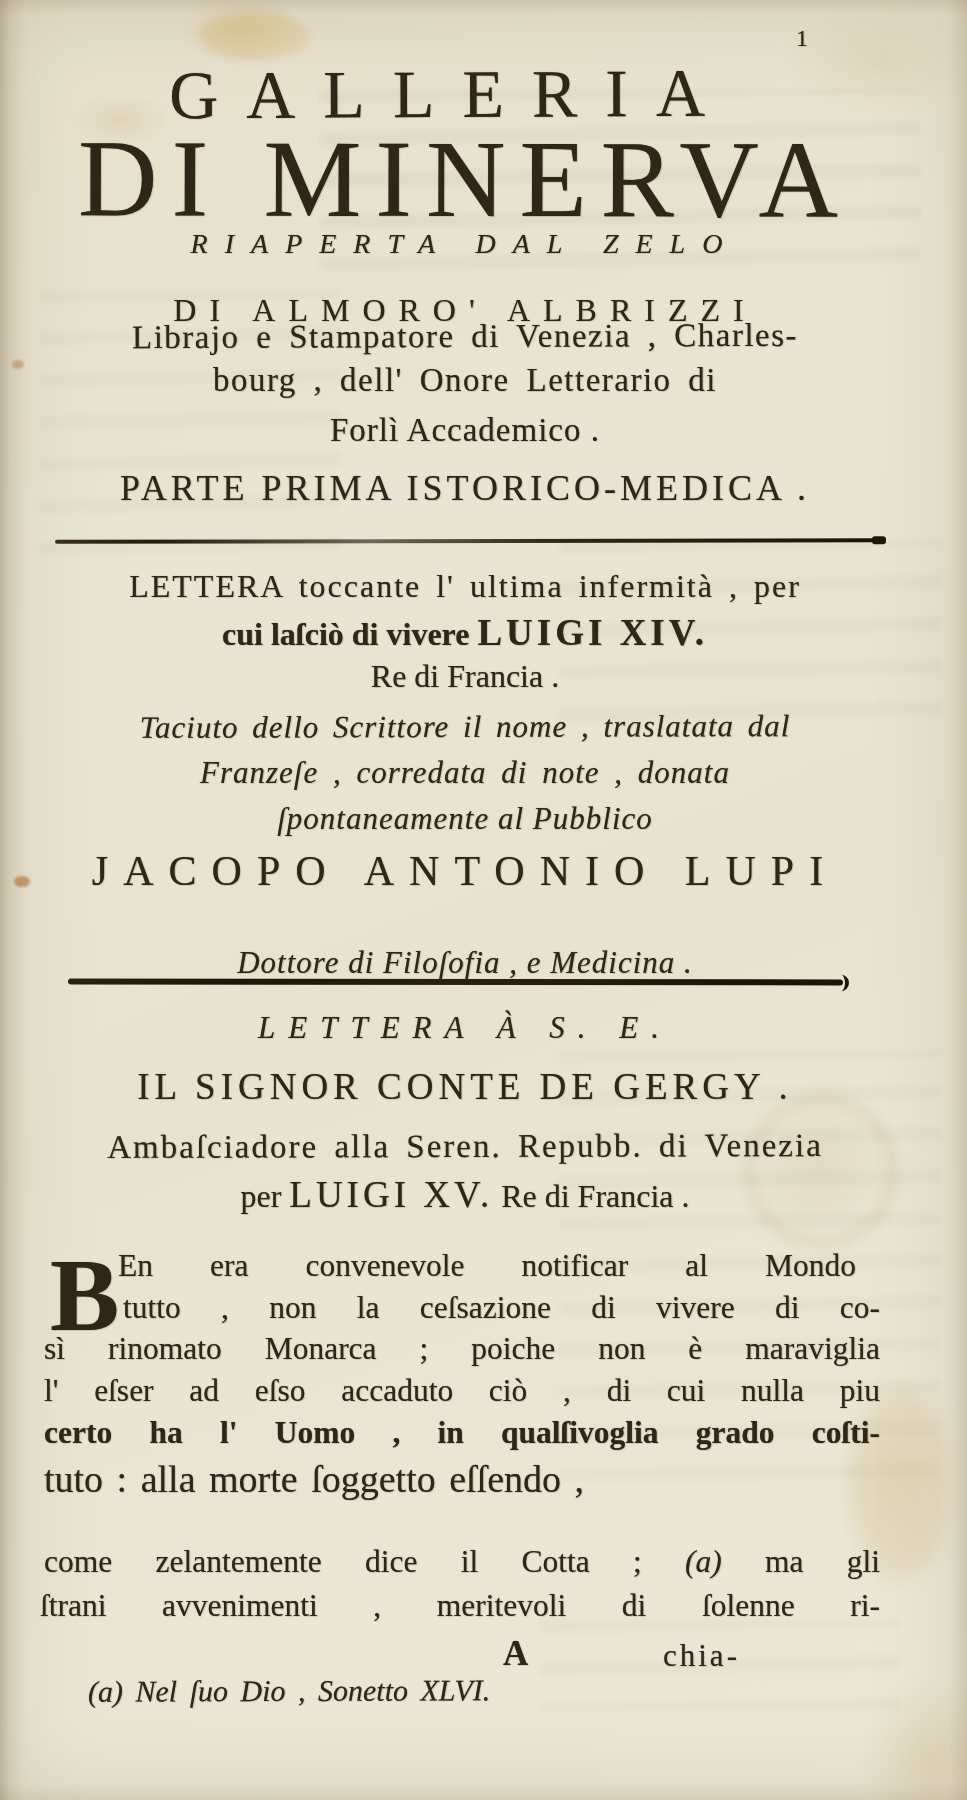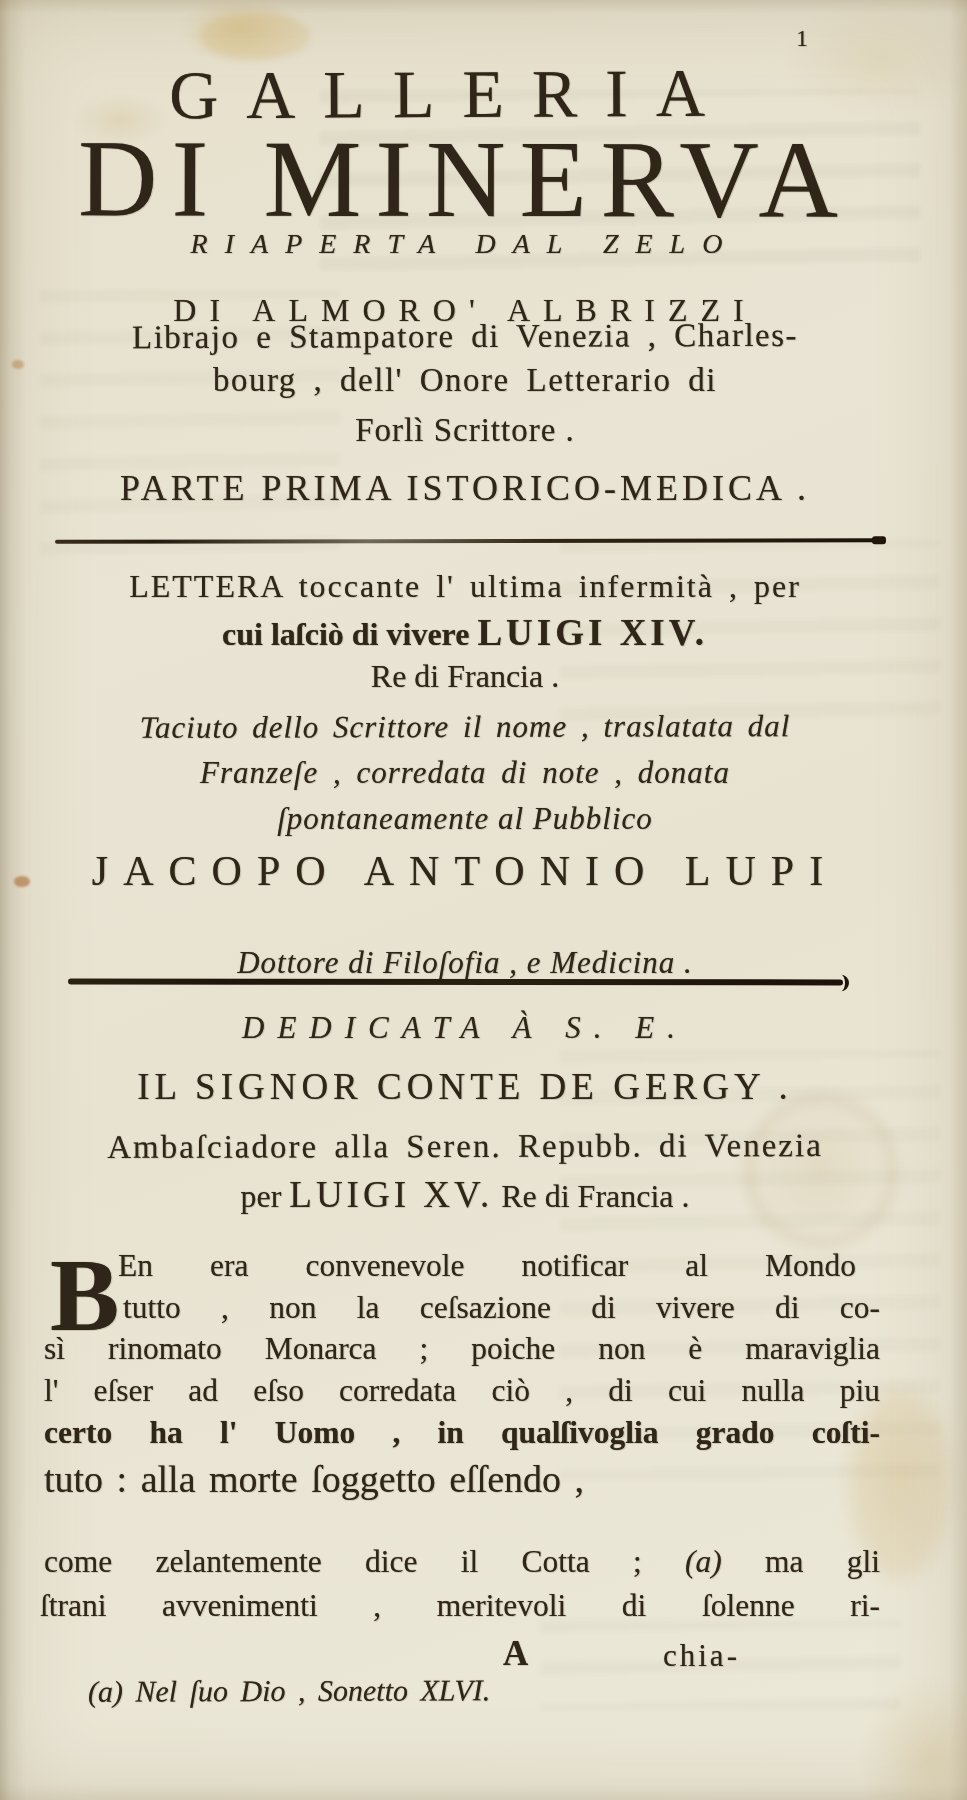--- a/index.html
+++ b/index.html
@@ -57,51 +57,51 @@
   <div class="stain" style="left:850px;top:1390px;width:100px;height:190px;background:rgba(195,165,90,.14);filter:blur(9px);"></div>
 
   <div class="line" style="left:796px;top:26px;font-size:24px;">1</div>
 
   <div class="line c" style="top:60px;font-size:68px;letter-spacing:28px;margin-left:-14px;transform:rotate(-.25deg);">GALLERIA</div>
   <div class="line c" style="top:124px;font-size:110px;letter-spacing:14px;transform:rotate(.1deg);">DI MINERVA</div>
   <div class="line c ital" style="top:230px;font-size:28px;letter-spacing:17px;">RIAPERTA DAL ZELO</div>
   <div class="line c" style="top:262px;font-size:32px;letter-spacing:13px;margin-top:32px;">DI ALMORO' ALBRIZZI</div>
   <div class="line c" style="top:320px;font-size:33px;letter-spacing:1.5px;word-spacing:7px;transform:rotate(-.2deg);">Librajo e Stampatore di Venezia , Charles-</div>
   <div class="line c" style="top:364px;font-size:33px;letter-spacing:1.5px;word-spacing:7px;">bourg , dell' Onore Letterario di</div>
-  <div class="line c" style="top:414px;font-size:33px;letter-spacing:1px;">Forlì Scrittore .</div>
+  <div class="line c" style="top:414px;font-size:33px;letter-spacing:1px;">Forlì Accademico .</div>
   <div class="line c" style="top:470px;font-size:36px;letter-spacing:4px;">PARTE PRIMA ISTORICO-MEDICA .</div>
 
   <div class="rule" id="rule1" style="left:55px;top:539px;width:828px;"></div>
 
   <div class="line c" style="top:570px;font-size:32px;letter-spacing:2px;word-spacing:5px;">LETTERA toccante l' ultima infermità , per</div>
   <div class="line c" style="top:614px;font-size:32px;font-weight:bold;">
     <span>cui laſciò di vivere </span><span class="kingcaps" style="font-size:37px;">LUIGI XIV.</span>
   </div>
   <div class="line c" style="top:660px;font-size:32px;">Re di Francia .</div>
 
   <div class="line c ital" style="top:711px;font-size:31px;letter-spacing:1px;word-spacing:5px;transform:rotate(-.15deg);">Taciuto dello Scrittore il nome , traslatata dal</div>
   <div class="line c ital" style="top:757px;font-size:31px;letter-spacing:1px;word-spacing:6px;">Franzeſe , corredata di note , donata</div>
   <div class="line c ital" style="top:803px;font-size:31px;letter-spacing:1px;">ſpontaneamente al Pubblico</div>
   <div class="line c" style="top:850px;font-size:42px;letter-spacing:15px;">JACOPO ANTONIO LUPI</div>
   <div class="line c ital" style="top:899px;font-size:31px;letter-spacing:1px;margin-top:48px;">Dottore di Filoſofia , e Medicina .</div>
 
   <div class="rule" id="rule2" style="left:68px;top:979px;width:775px;"></div>
 
-  <div class="line c ital" style="top:1012px;font-size:31px;letter-spacing:13px;">DEDICATA À S. E.</div>
+  <div class="line c ital" style="top:1012px;font-size:31px;letter-spacing:13px;">LETTERA À S. E.</div>
   <div class="line c" style="top:1068px;font-size:37px;letter-spacing:5px;">IL SIGNOR CONTE DE GERGY .</div>
   <div class="line c" style="top:1130px;font-size:33px;letter-spacing:2px;word-spacing:6px;transform:rotate(-.15deg);">Ambaſciadore alla Seren. Repubb. di Venezia</div>
   <div class="line c" style="top:1176px;font-size:32px;">
     <span>per </span><span class="kingcaps" style="font-size:37px;">LUIGI XV.</span><span> Re di Francia .</span>
   </div>
 
   <div class="line" style="left:50px;top:1243px;font-size:104px;font-weight:bold;">B</div>
   <div class="line just" style="left:118px;top:1250px;width:738px;font-size:31.5px;">En era convenevole notificar al Mondo</div>
   <div class="line just" style="left:123px;top:1292px;width:757px;font-size:31.5px;">tutto , non la ceſsazione di vivere di co-</div>
   <div class="line just" style="left:44px;top:1333px;width:836px;font-size:31.5px;">sì rinomato Monarca ; poiche non è maraviglia</div>
-  <div class="line just" style="left:44px;top:1375px;width:836px;font-size:31.5px;">l' eſser ad eſso corredata ciò , di cui nulla piu</div>
+  <div class="line just" style="left:44px;top:1375px;width:836px;font-size:31.5px;">l' eſser ad eſso accaduto ciò , di cui nulla piu</div>
   <div class="line just" style="left:44px;top:1417px;width:836px;font-size:31.5px;font-weight:bold;">certo ha l' Uomo , in qualſivoglia grado coſti-</div>
   <div class="line" style="left:44px;top:1460px;font-size:38px;word-spacing:4px;">tuto : alla morte ſoggetto eſſendo ,</div>
 
 
   <div class="line just" style="left:44px;top:1546px;width:836px;font-size:31.5px;">
     <span>come zelantemente dice il Cotta ; </span><span class="ital">(a)</span><span> ma gli</span>
   </div>
   <div class="line just" style="left:40px;top:1590px;width:840px;font-size:31.5px;">ſtrani avvenimenti , meritevoli di ſolenne ri-</div>
 
   <div class="line" style="left:503px;top:1636px;font-size:35px;font-weight:bold;">A</div>

